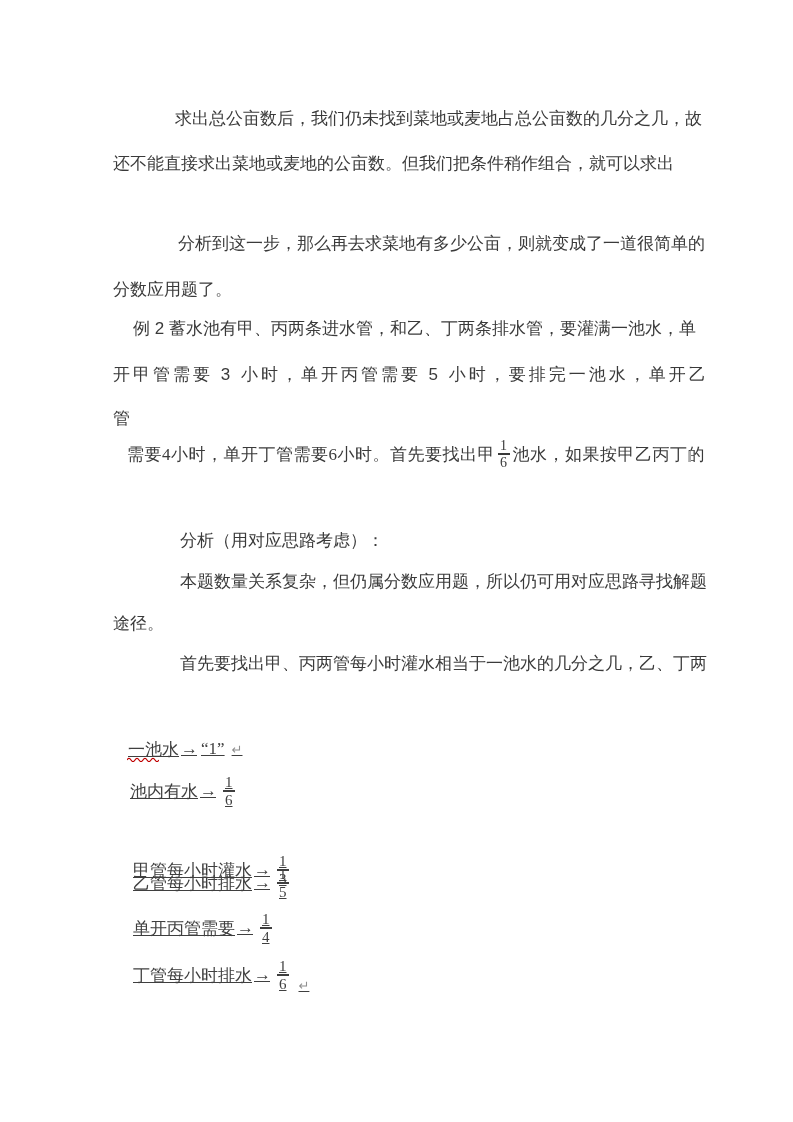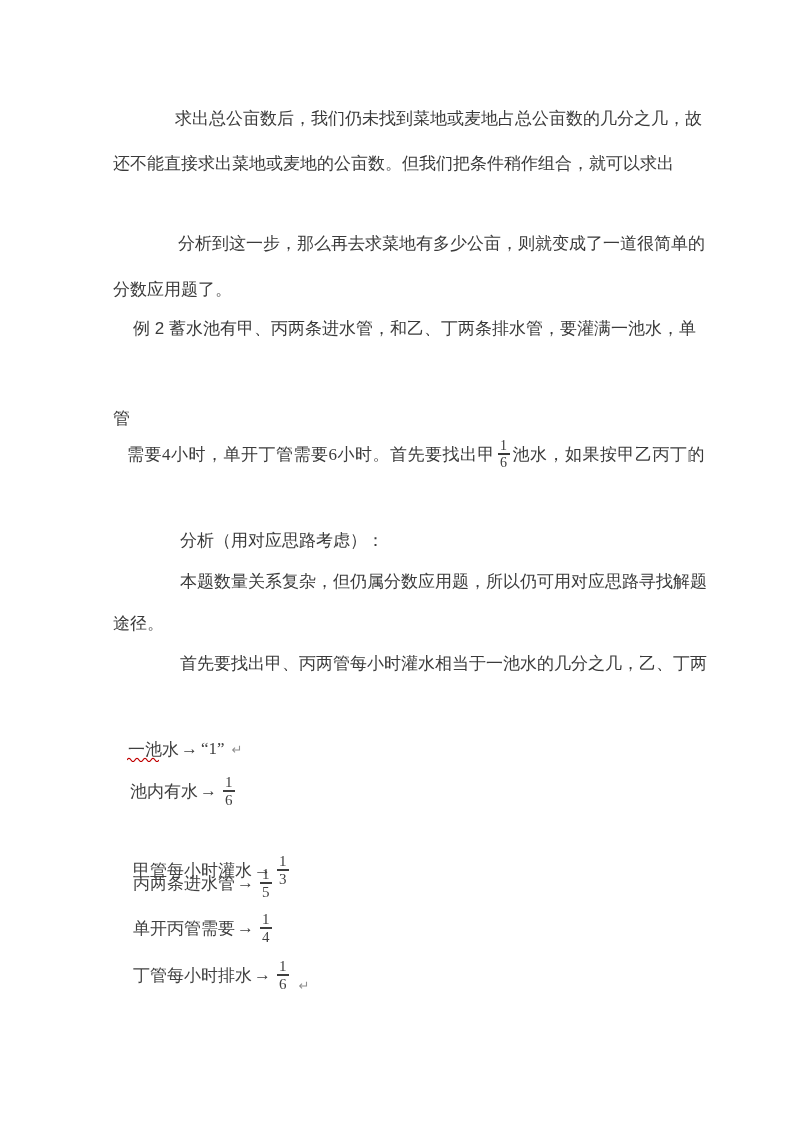--- a/index.html
+++ b/index.html
@@ -29,21 +29,21 @@
     display:inline-flex;flex-direction:column;align-items:center;
     line-height:1;margin:0 3px;
     font-family:"Liberation Serif", serif;
   }
   .frac .num,.frac .den{font-size:14px;line-height:1.12;padding:0 2px;}
   .frac .bar{width:100%;height:1.2px;background:currentColor;}
   .formula-row{
     position:absolute;height:44px;
     display:flex;align-items:center;
     font-family:"Liberation Serif", serif;
-    font-size:17px;color:#3f3f3f;white-space:nowrap;
+    font-size:17px;color:#3f3f3f;white-space:nowrap;text-decoration:underline;
   }
   .formula-row .frac .num,.formula-row .frac .den{font-size:15px;}
   .arrow{margin:0 4px 0 2px;letter-spacing:-1px;}
   .return-mark{
     color:#8f8f8f;font-size:13px;margin-left:7px;
     font-family:"Liberation Sans", sans-serif;
   }
   .return-mark.low{align-self:flex-end;margin-bottom:4px;}
   .squiggle{position:absolute;left:127px;top:756px;}
   .cursor-tick{
@@ -54,20 +54,21 @@
 </head>
 <body>
 
 <div class="page">
 
   <div class="ln" style="left:175px;top:108px">求出总公亩数后，我们仍未找到菜地或麦地占总公亩数的几分之几，故</div>
   <div class="ln" style="left:113px;top:153px">还不能直接求出菜地或麦地的公亩数。但我们把条件稍作组合，就可以求出</div>
   <div class="ln" style="left:178px;top:233px">分析到这一步，那么再去求菜地有多少公亩，则就变成了一道很简单的</div>
   <div class="ln" style="left:113px;top:279px">分数应用题了。</div>
   <div class="ln" style="left:133px;top:318px">例 2 蓄水池有甲、丙两条进水管，和乙、丁两条排水管，要灌满一池水，单</div>
+  <div class="ln spaced" style="left:113px;top:364px">开甲管需要 3 小时，单开丙管需要 5 小时，要排完一池水，单开乙</div>
   <div class="ln" style="left:113px;top:408px">管</div>
 
   <div class="problem-line" style="left:127px;top:432px;height:44px">
     <span>需要4小时，单开丁管需要6小时。首先要找出甲</span>
     <span class="frac">
       <span class="num">1</span>
       <span class="bar"></span>
       <span class="den">6</span>
     </span>
     <span>池水，如果按甲乙丙丁的</span>
@@ -103,21 +104,21 @@
     <span>甲管每小时灌水</span>
     <span class="arrow">→</span>
     <span class="frac">
       <span class="num">1</span>
       <span class="bar"></span>
       <span class="den">3</span>
     </span>
   </div>
 
   <div class="formula-row" style="left:133px;top:861px">
-    <span>丙两条进水管</span>
+    <span>乙管每小时排水</span>
     <span class="arrow">→</span>
     <span class="frac">
       <span class="num">1</span>
       <span class="bar"></span>
       <span class="den">5</span>
     </span>
   </div>
 
   <div class="formula-row" style="left:133px;top:906px">
     <span>单开丙管需要</span>

